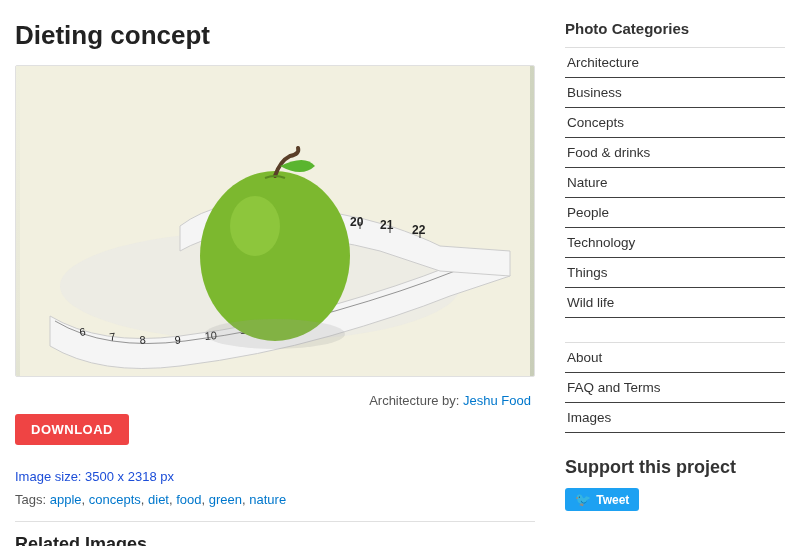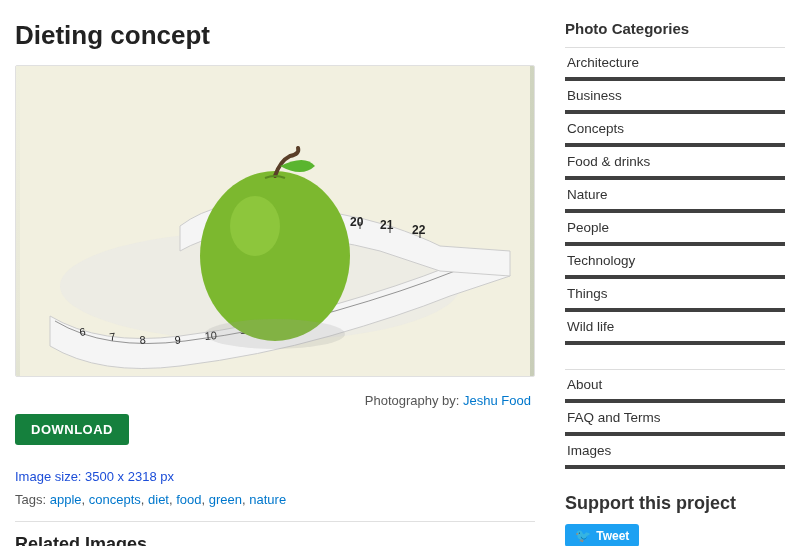--- a/index.html
+++ b/index.html
@@ -51,21 +51,21 @@
       padding: 6px 4px;
       font-size: 13px;
       color: #555;
     }
     .photo-credit a {
       color: #0077cc;
       text-decoration: none;
     }
     .download-btn {
       display: inline-block;
-      background: #15803d;
+      background: #ef4444;
       color: #fff;
       font-size: 13px;
       font-weight: bold;
       padding: 8px 16px;
       border: none;
       border-radius: 3px;
       cursor: pointer;
       letter-spacing: 0.5px;
       margin-bottom: 14px;
       text-transform: uppercase;
@@ -102,21 +102,21 @@
       font-weight: bold;
       color: #333;
       margin-bottom: 10px;
     }
     .sidebar-list {
       list-style: none;
       border-top: 1px solid #ddd;
       margin-bottom: 24px;
     }
     .sidebar-list li {
-      border-bottom: 4px solid #404040;
+      border-bottom: 1px solid #404040;
     }
     .sidebar-list li a {
       display: block;
       padding: 7px 2px;
       color: #333;
       text-decoration: none;
       font-size: 13.5px;
     }
     .sidebar-support-title {
       font-size: 18px;
@@ -196,21 +196,21 @@
           <path d="M 260 100 Q 285 88 295 100 Q 282 112 260 100 Z" fill="#5ab52f"></path>
 
           <path d="M 245 112 Q 255 108 265 112" fill="none" stroke="#5a8a20" stroke-width="2"></path>
 
           <ellipse cx="255" cy="268" rx="70" ry="15" fill="#999" opacity="0.2"></ellipse>
         </svg>
       </div>
     </div>
 
     <div class="photo-credit">
-      <span>Photography by: </span><a href="#">Jeshu Food</a>
+      <span>Architecture by: </span><a href="#">Jeshu Food</a>
     </div>
 
     <div style="margin-bottom:10px;">
       <button class="download-btn">DOWNLOAD</button>
     </div>
 
     <div class="image-info">Image size: 3500 x 2318 px</div>
 
     <div class="tags-line">
       <span>Tags: </span><span id="tags-container"><a href="#">apple</a><span>, </span><a href="#">concepts</a><span>, </span><a href="#">diet</a><span>, </span><a href="#">food</a><span>, </span><a href="#">green</a><span>, </span><a href="#">nature</a></span>

